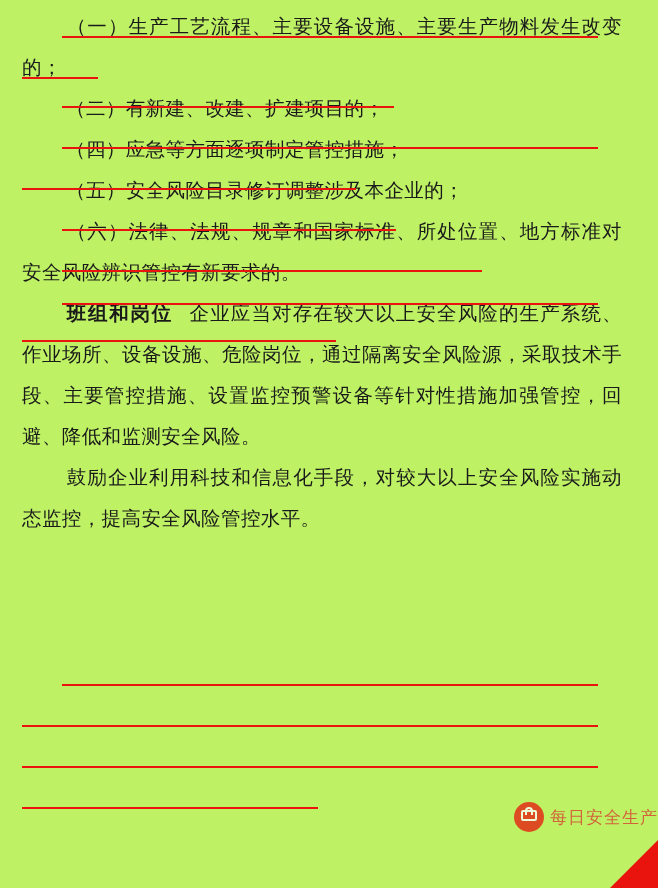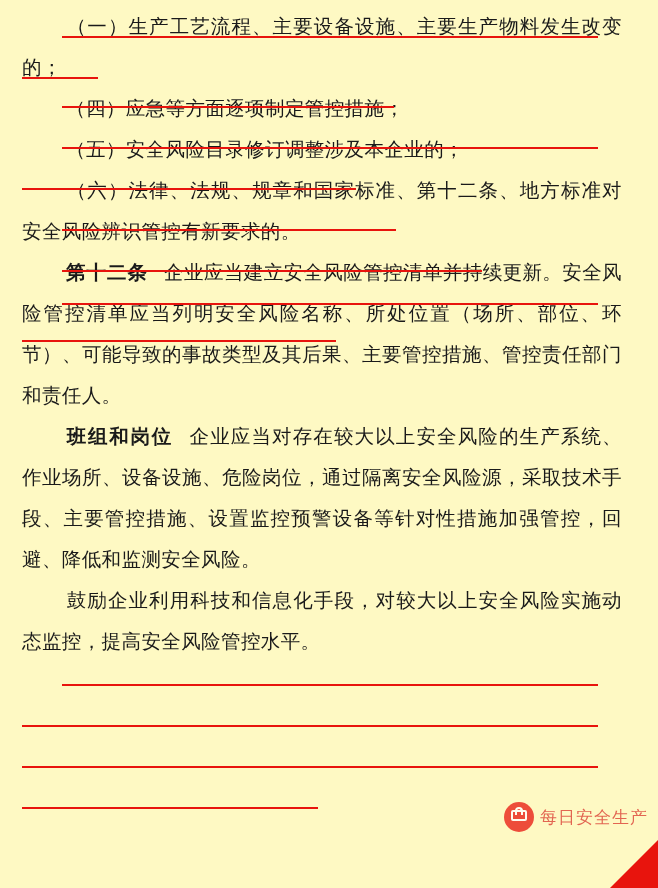--- a/index.html
+++ b/index.html
@@ -11,21 +11,21 @@
     width: 658px;
     height: 888px;
     position: relative;
     overflow: hidden;
     font-family: "DejaVu Sans", "Liberation Sans", sans-serif;
   }
   .page {
     position: relative;
     width: 658px;
     height: 888px;
-    background: #fef9c3;
+    background: #bef264;
     padding: 0;
     box-sizing: border-box;
   }
   .doc-body {
     position: absolute;
     left: 22px;
     top: 6px;
     width: 600px;
   }
   p.para {
@@ -55,21 +55,21 @@
   .rule {
     position: absolute;
     height: 0;
     border-top: 2px solid #e8140d;
     left: 0;
   }
 
   
   .watermark {
     position: absolute;
-    right: 10px;
+    right: 0px;
     bottom: 56px;
     display: flex;
     align-items: center;
     opacity: 0.75;
     pointer-events: none;
   }
   .wm-logo {
     width: 30px;
     height: 30px;
     border-radius: 50%;
@@ -119,30 +119,30 @@
 </style>
 </head>
 <body>
 
 <div class="page">
 
   <div class="doc-body">
 
     <p class="para"><span class="indent"></span><span>（一）生产工艺流程、主要设备设施、主要生产物料发生改变的；</span></p>
 
+    <p class="para"><span class="indent"></span><span>（二）有新建、改建、扩建项目的；</span></p>
 
 
     <p class="para"><span class="indent"></span><span>（四）应急等方面逐项制定管控措施；</span></p>
 
     <p class="para"><span class="indent"></span><span>（五）安全风险目录修订调整涉及本企业的；</span></p>
 
-    <p class="para"><span class="indent"></span><span>（六）法律、法规、规章和国家标准、第十二条、地方标准对安全风险辨识管控有新要求的。</span></p>
+    <p class="para"><span class="indent"></span><span>（六）法律、法规、规章和国家标准、所处位置、地方标准对安全风险辨识管控有新要求的。</span></p>
 
 
-    <p class="para"><span class="indent"></span><span class="artnum">第十二条</span><span class="gap"></span><span>企业应当建立安全风险管控清单并持续更新。安全风险管控清单应当列明安全风险名称、所处位置（场所、部位、环节）、可能导致的事故类型及其后果、主要管控措施、管控责任部门和责任人。</span></p>
 
     <p class="para"><span class="indent"></span><span class="artnum">班组和岗位</span><span class="gap"></span><span>企业应当对存在较大以上安全风险的生产系统、作业场所、设备设施、危险岗位，通过隔离安全风险源，采取技术手段、主要管控措施、设置监控预警设备等针对性措施加强管控，回避、降低和监测安全风险。</span></p>
 
     <p class="para"><span class="indent"></span><span>鼓励企业利用科技和信息化手段，对较大以上安全风险实施动态监控，提高安全风险管控水平。</span></p>
 
   </div>
 
   <div class="rule" style="left:62px; top:36px; width:536px;"></div>
   <div class="rule" style="left:22px; top:77px; width:76px;"></div>
   <div class="rule" style="left:62px; top:106px; width:332px;"></div>

